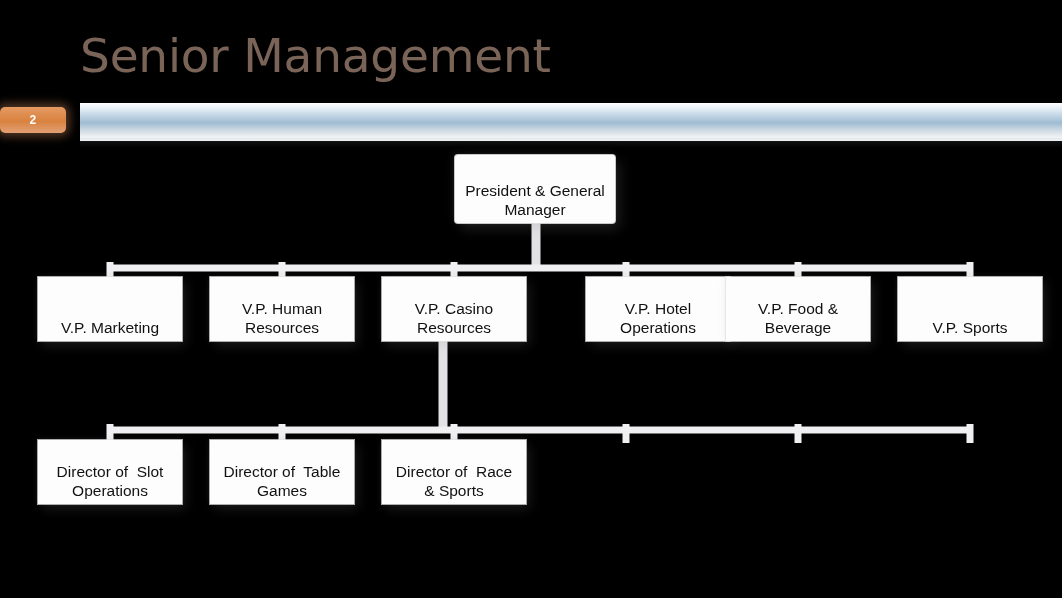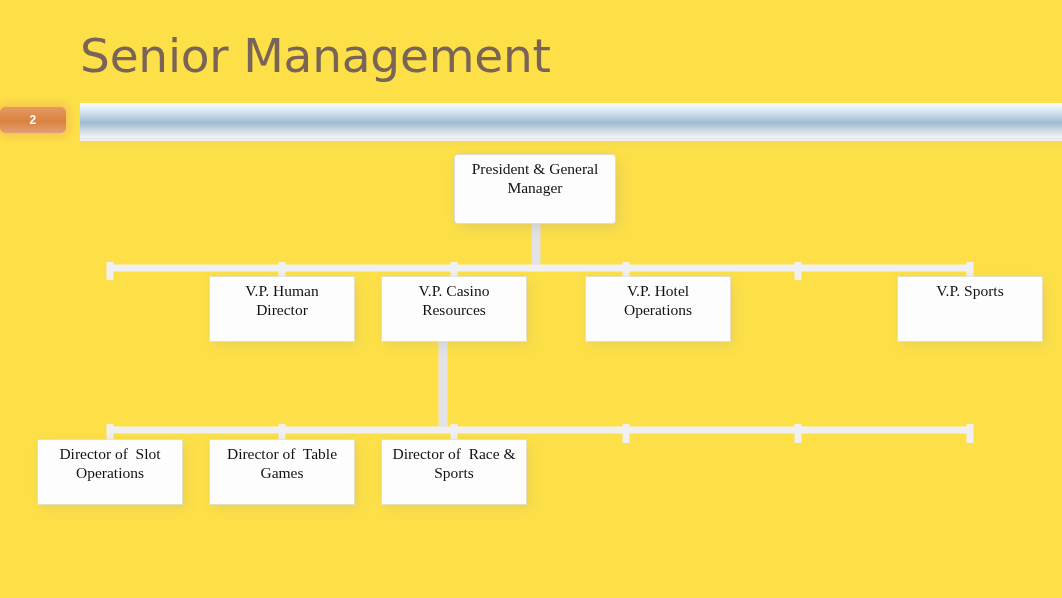--- a/index.html
+++ b/index.html
@@ -12,21 +12,21 @@
     height: 598px;
     overflow: hidden;
     font-family: "Liberation Sans", sans-serif;
     position: relative;
   }
 
   
   .slide {
     position: absolute;
     inset: 0;
-    background: #fde047;
+    background: #000000;
   }
 
   
   .slide-title {
     position: absolute;
     left: 80px;
     top: 28px;
     font-family: "DejaVu Sans", sans-serif;
     font-size: 47px;
     font-weight: 400;
@@ -96,24 +96,24 @@
     width: 1062px;
     height: 598px;
     pointer-events: none;
   }
 
   .node {
     position: absolute;
     background: #fdfdfd;
     box-sizing: border-box;
     display: flex;
-    align-items: flex-start;
+    align-items: flex-end;
     justify-content: center;
     text-align: center;
-    font-family: Liberation Serif, serif;
+    font-family: Liberation Sans, sans-serif;
     font-size: 15.5px;
     line-height: 1.24;
     color: #111111;
     padding: 4px 8px;
     box-shadow:
       0 0 0 1px rgba(225,225,228,0.75),
       4px 5px 11px rgba(150,150,155,0.17),
       -1px -1px 6px rgba(180,180,185,0.10);
   }
   .node.top {
@@ -173,29 +173,35 @@
         <line x1="626" y1="424" x2="626" y2="443"></line>
         <line x1="798" y1="424" x2="798" y2="443"></line>
         <line x1="970" y1="424" x2="970" y2="443"></line>
       </g>
     </svg>
 
     <div class="node top" id="node-top" style="left: 455px; top: 155px; width: 160px; height: 68px;">
       <span class="node-label">President &amp; General Manager</span>
     </div>
 
+    <div class="node" style="left: 38px; top: 277px; width: 144px; height: 64px;">
+      <span class="node-label">V.P. Marketing</span>
+    </div>
     <div class="node" style="left: 210px; top: 277px; width: 144px; height: 64px;">
-      <span class="node-label">V.P. Human Director</span>
+      <span class="node-label">V.P. Human Resources</span>
     </div>
     <div class="node" style="left: 382px; top: 277px; width: 144px; height: 64px;">
       <span class="node-label">V.P. Casino Resources</span>
     </div>
     <div class="node" style="left: 586px; top: 277px; width: 144px; height: 64px;">
       <span class="node-label">V.P. Hotel Operations</span>
     </div>
+    <div class="node" style="left: 726px; top: 277px; width: 144px; height: 64px;">
+      <span class="node-label">V.P. Food &amp; Beverage</span>
+    </div>
     <div class="node" style="left: 898px; top: 277px; width: 144px; height: 64px;">
       <span class="node-label">V.P. Sports</span>
     </div>
 
     <div class="node" style="left: 38px; top: 440px; width: 144px; height: 64px;">
       <span class="node-label">Director of  Slot Operations</span>
     </div>
     <div class="node" style="left: 210px; top: 440px; width: 144px; height: 64px;">
       <span class="node-label">Director of  Table Games</span>
     </div>

